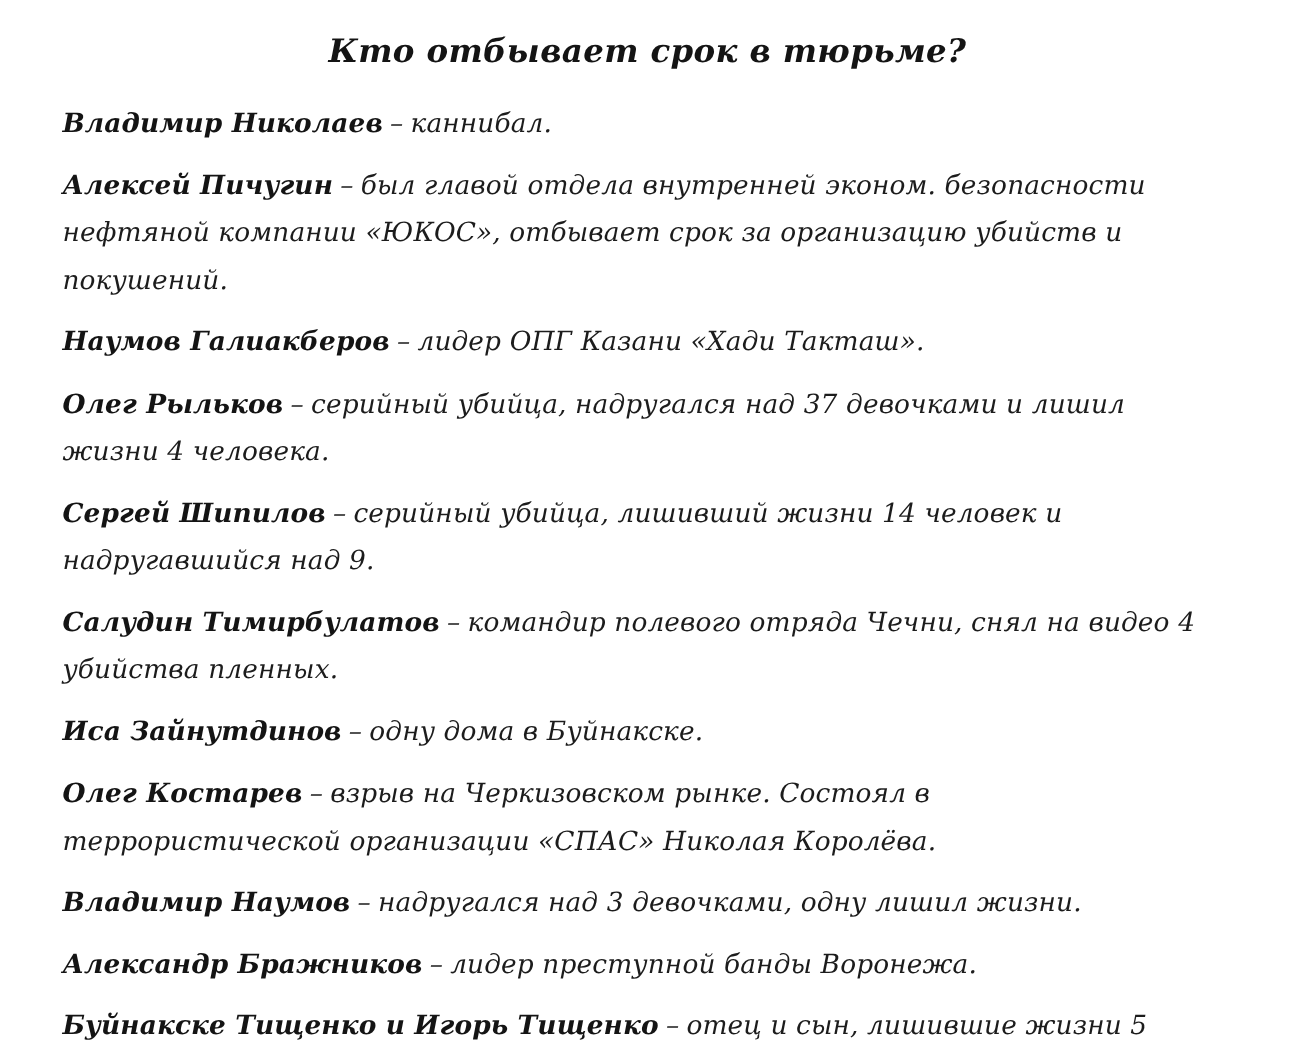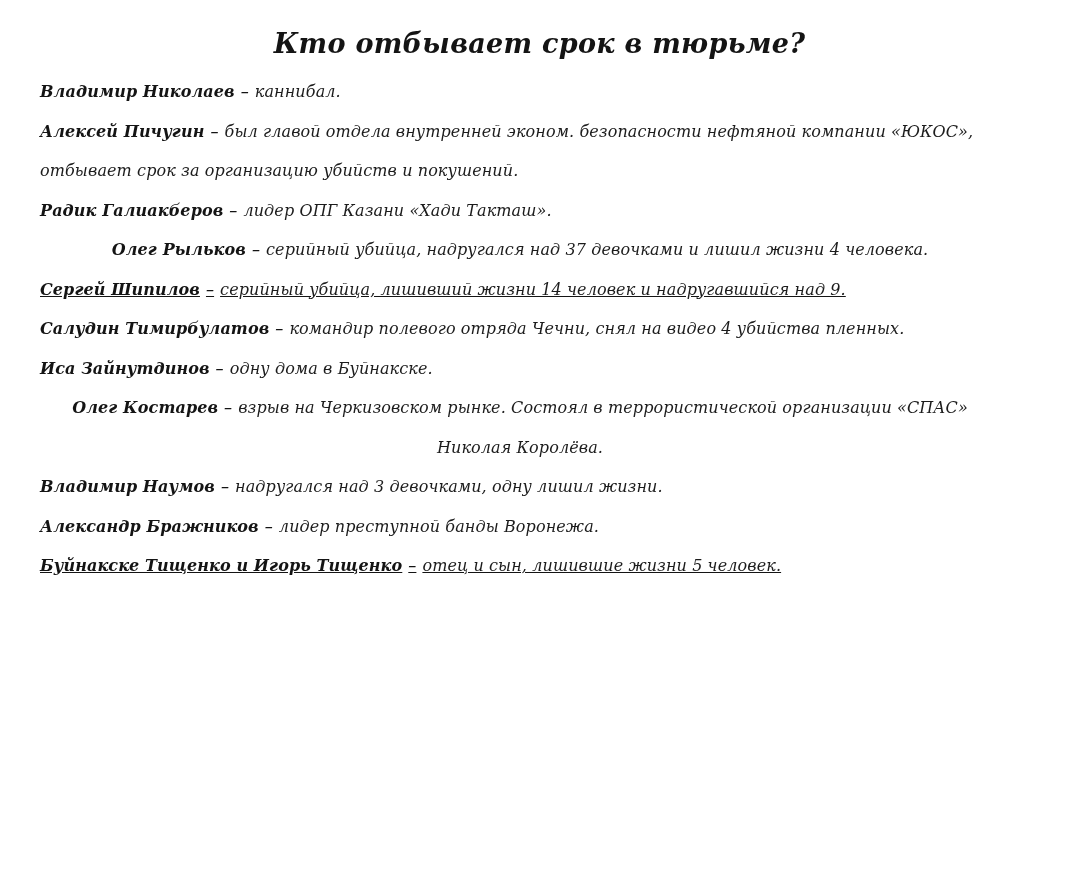--- a/index.html
+++ b/index.html
@@ -38,59 +38,59 @@
     .list {
       position: absolute;
       left: 40px;
       top: 72px;
       width: 1020px;
       margin: 0;
       padding: 0;
       list-style: none;
     }
     .entry {
-      font-size: 16px;
+      font-size: 22px;
       line-height: 39.5px;
       font-style: italic;
-      margin: 0;
+      margin: 12px;
       padding: 0;
       letter-spacing: 0.1px;
     }
     .entry .name {
       font-weight: bold;
       font-style: italic;
     }
     .entry .dash {
       font-weight: normal;
       margin: 0 6px;
     }
     .entry .desc {
       font-weight: normal;
       color: #1c1c1c;
     }
     
-    .w-1 { width: 1000px; text-decoration: underline; }
+    .w-1 { width: 1000px; }
     .w-2 { width: 1010px; }
-    .w-narrow { width: 960px; text-align: center; }
+    .w-narrow { width: 960px; }
   </style>
 </head>
 <body>
 
 <div class="page">
   <h1 class="title">Кто отбывает срок в тюрьме?</h1>
 
   <ul class="list">
     <li class="entry">
       <span class="name">Владимир Николаев</span><span class="dash">–</span><span class="desc">каннибал.</span>
     </li>
     <li class="entry w-2">
       <span class="name">Алексей Пичугин</span><span class="dash">–</span><span class="desc">был главой отдела внутренней эконом. безопасности нефтяной компании «ЮКОС», отбывает срок за организацию убийств и покушений.</span>
     </li>
     <li class="entry">
-      <span class="name">Радик Галиакберов</span><span class="dash">–</span><span class="desc">лидер ОПГ Казани «Хади Такташ».</span>
+      <span class="name">Наумов Галиакберов</span><span class="dash">–</span><span class="desc">лидер ОПГ Казани «Хади Такташ».</span>
     </li>
     <li class="entry w-narrow">
       <span class="name">Олег Рыльков</span><span class="dash">–</span><span class="desc">серийный убийца, надругался над 37 девочками и лишил жизни 4 человека.</span>
     </li>
     <li class="entry w-1">
       <span class="name">Сергей Шипилов</span><span class="dash">–</span><span class="desc">серийный убийца, лишивший жизни 14 человек и надругавшийся над 9.</span>
     </li>
     <li class="entry">
       <span class="name">Салудин Тимирбулатов</span><span class="dash">–</span><span class="desc">командир полевого отряда Чечни, снял на видео 4 убийства пленных.</span>
     </li>

